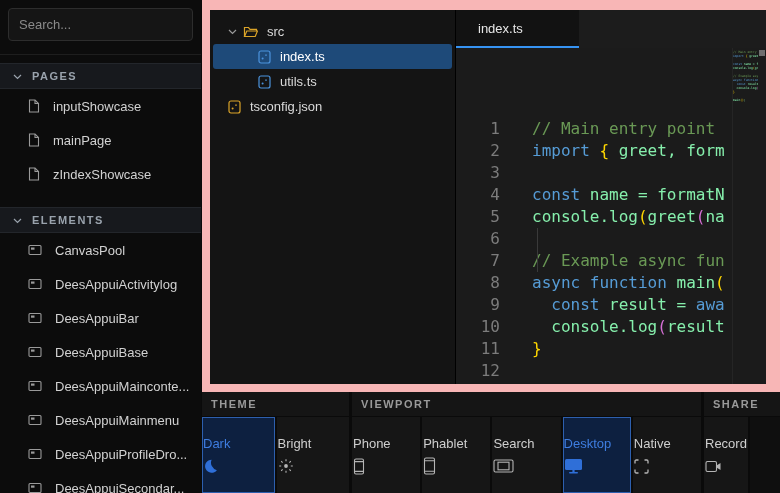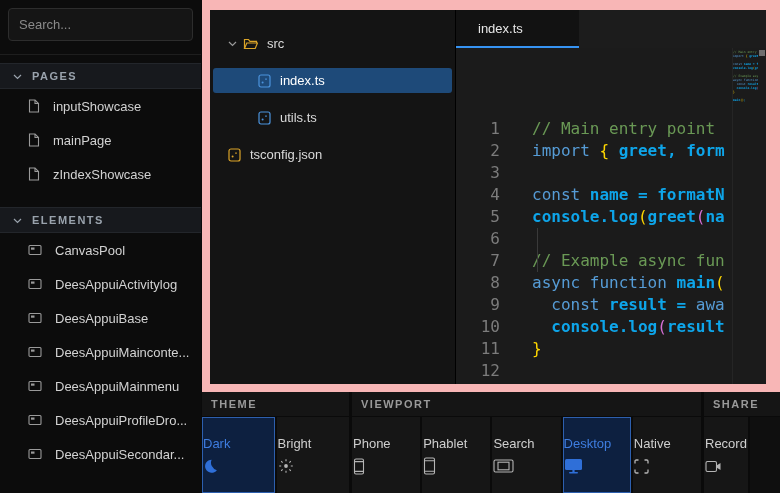--- a/index.html
+++ b/index.html
@@ -27,21 +27,21 @@
   
   .main { position:absolute; left:202px; top:0; width:578px; height:392px;
     background:#f8b6b6; }
   .component { position:absolute; left:8px; top:10px; right:14px; bottom:8px;
     background:#141414; display:flex; }
 
   
   .filetree { width:246px; border-right:1px solid #000; background:#141414;
     padding-top:9px; }
   .tree-row { height:25px; display:flex; align-items:center; gap:9px;
-    color:#dadada; font-size:13px; margin:12px 3px; padding-left:15px;
+    color:#dadada; font-size:13px; margin:0 3px; padding-left:15px;
     border-radius:3px; cursor:pointer; white-space:nowrap; }
   .tree-row.lvl1 { padding-left:45px; }
   .tree-row.selected { background:#1e4a79; color:#ffffff; }
   .tree-row .chev { display:flex; color:#9a9a9a; margin-right:-3px; }
   .tree-row .fic { display:flex; }
   .c-folder { color:#dba428; } .c-ts { color:#4b93dd; } .c-json { color:#dba428; }
 
   
   .editor { flex:1; display:flex; flex-direction:column; min-width:0; }
   .tabbar { height:38px; background:#1c1c1c; display:flex; }
@@ -49,21 +49,21 @@
     display:flex; align-items:center; padding-left:22px;
     border-bottom:2px solid #3693f2; cursor:pointer; }
   .editor-body { flex:1; display:flex; min-height:0; }
   .code { flex:1; background:#1b1b1b; overflow:hidden; padding-top:4px;
     position:relative; font-family:"DejaVu Sans Mono", monospace; font-size:16px;
     line-height:22px; white-space:pre; }
   .code-line { display:flex; height:22px; }
   .ln { width:62px; padding-right:18px; text-align:right; color:#7c7c7c;
     flex:none; user-select:none; }
   .lc { margin-left:14px; }
-  .tk-c { color:#6a9955; } .tk-k { color:#569cd6; } .tk-t { color:#0ea5e9;font-weight:bold; }
+  .tk-c { color:#6a9955; } .tk-k { color:#569cd6; } .tk-t { color:#86efac; }
   .tk-b1 { color:#ffd700; } .tk-b2 { color:#d670d6; }
   .indent-guide { position:absolute; left:81px; top:180px; width:1px; height:44px;
     background:#3a3a3a; }
   .minimap { width:26px; background:#1b1b1b; border-left:1px solid #252525;
     padding-top:2px; overflow:hidden; font-family:"DejaVu Sans Mono", monospace;
     font-size:3px; line-height:4px; white-space:pre; cursor:pointer; }
   .scrolltrack { width:8px; background:#1b1b1b; position:relative; }
   .scrollthumb { position:absolute; top:2px; left:1px; width:6px; height:6px;
     background:#6f6f6f; }
 
@@ -150,20 +150,29 @@
         </span>
         <span>DeesAppuiActivitylog</span>
       </div>
       <div class="sb-item">
         <span class="ic">
           <svg width="14" height="12" viewBox="0 0 14 12" fill="none" stroke="currentColor" stroke-width="1.1">
             <rect x="1" y="1.5" width="12" height="9" rx="1"></rect>
             <rect x="3" y="3.5" width="3.5" height="2.2" fill="currentColor" stroke="none"></rect>
           </svg>
         </span>
+        <span>DeesAppuiBar</span>
+      </div>
+      <div class="sb-item">
+        <span class="ic">
+          <svg width="14" height="12" viewBox="0 0 14 12" fill="none" stroke="currentColor" stroke-width="1.1">
+            <rect x="1" y="1.5" width="12" height="9" rx="1"></rect>
+            <rect x="3" y="3.5" width="3.5" height="2.2" fill="currentColor" stroke="none"></rect>
+          </svg>
+        </span>
         <span>DeesAppuiBase</span>
       </div>
       <div class="sb-item">
         <span class="ic">
           <svg width="14" height="12" viewBox="0 0 14 12" fill="none" stroke="currentColor" stroke-width="1.1">
             <rect x="1" y="1.5" width="12" height="9" rx="1"></rect>
             <rect x="3" y="3.5" width="3.5" height="2.2" fill="currentColor" stroke="none"></rect>
           </svg>
         </span>
         <span>DeesAppuiMainconte...</span>

